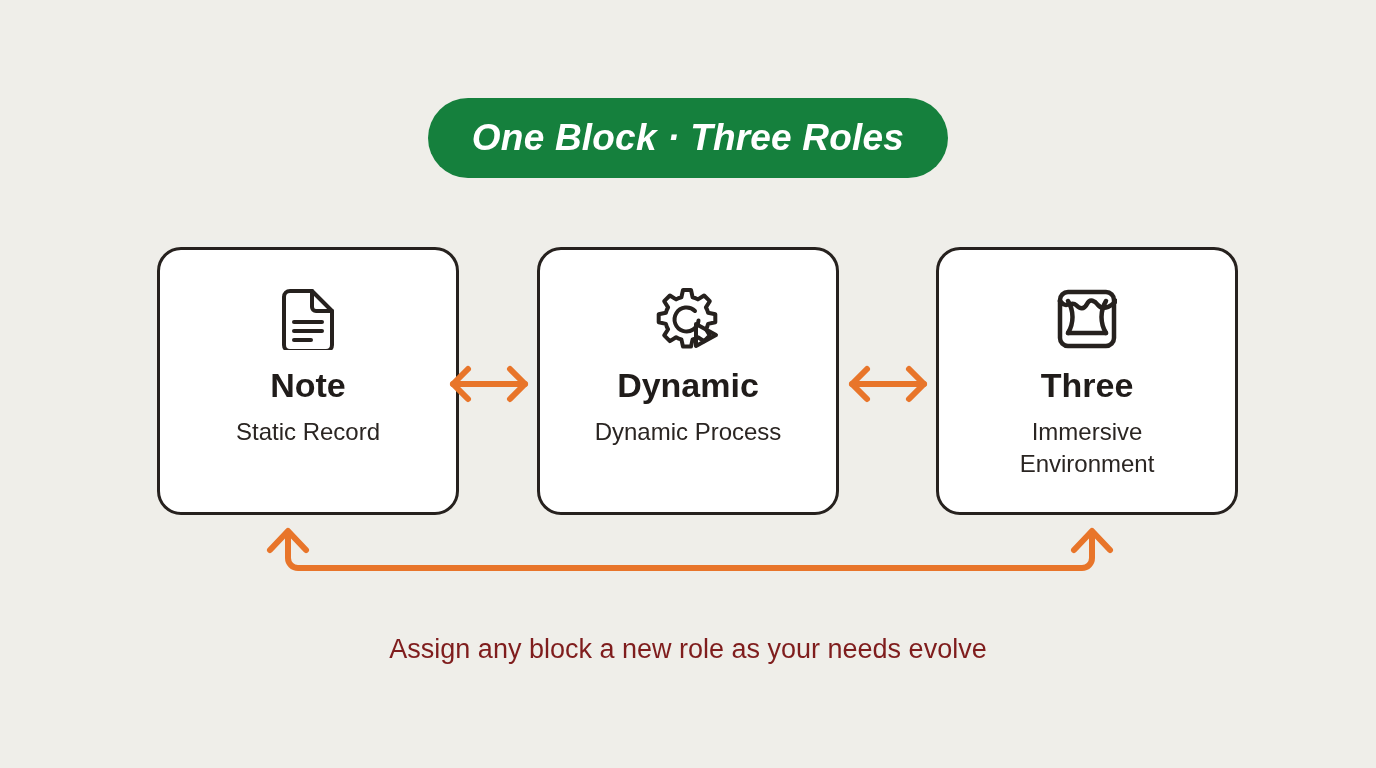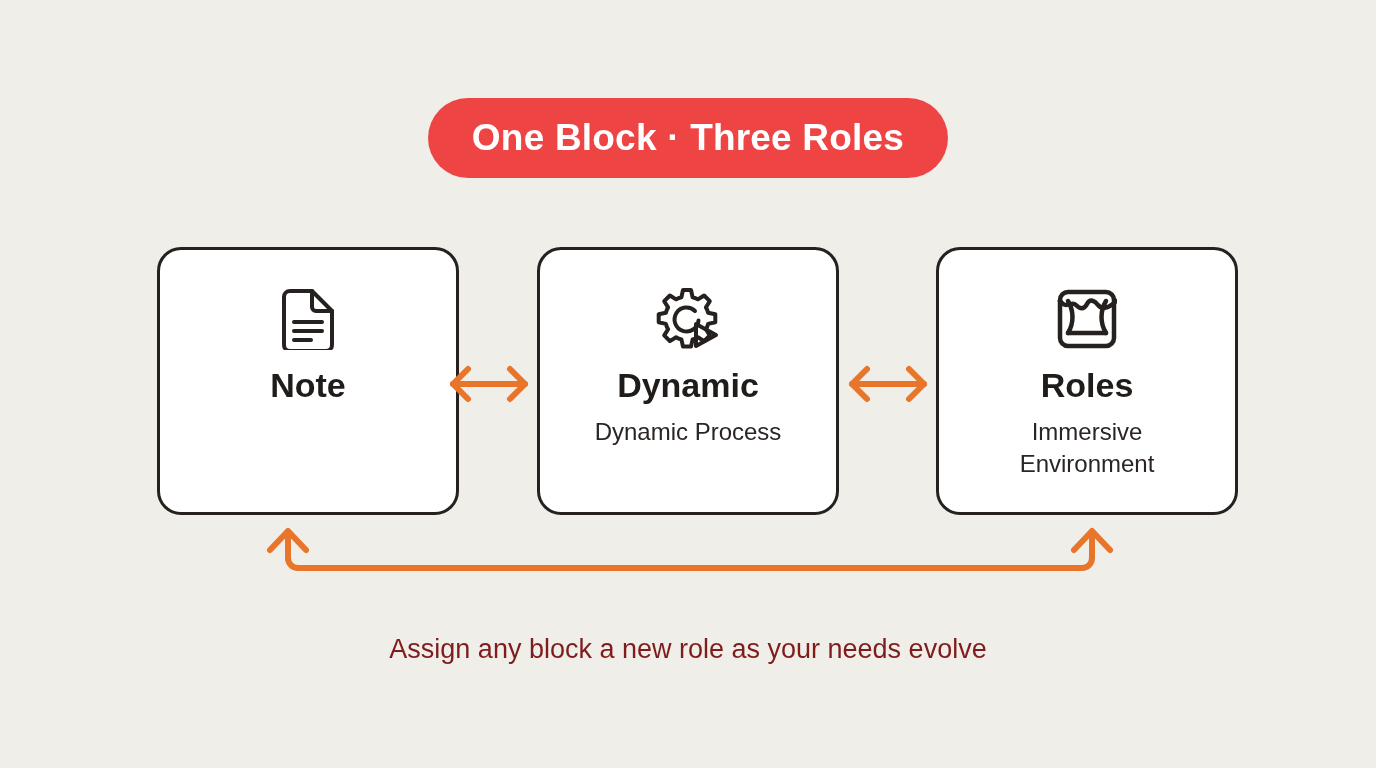--- a/index.html
+++ b/index.html
@@ -23,25 +23,26 @@
     height: 768px;
   }
 
   
   .title-pill {
     position: absolute;
     left: 428px;
     top: 98px;
     width: 520px;
     height: 80px;
-    background: #ef4444;
+    background: #15803d;
     border-radius: 40px;
     display: flex;
     align-items: center;
     justify-content: center;
+    font-style: italic;
   }
   .title-pill-text {
     color: #FFFFFF;
     font-size: 37px;
     font-weight: bold;
     letter-spacing: 0.2px;
     white-space: nowrap;
   }
 
   
@@ -128,20 +129,21 @@
     <div class="card-icon">
       <svg width="58" height="62" viewBox="0 0 58 62" fill="none" stroke="#26211E" stroke-width="4" stroke-linecap="round" stroke-linejoin="round">
         <path d="M5 9 a6 6 0 0 1 6 -6 h22 l20 20 v34 a6 6 0 0 1 -6 6 h-36 a6 6 0 0 1 -6 -6 z"></path>
         <path d="M33 3 v16 a4 4 0 0 0 4 4 h16"></path>
         <line x1="15" y1="34" x2="43" y2="34"></line>
         <line x1="15" y1="43" x2="43" y2="43"></line>
         <line x1="15" y1="52" x2="32" y2="52"></line>
       </svg>
     </div>
     <div class="card-title">Note</div>
+    <div class="card-sub">Static Record</div>
   </div>
 
   <div class="card" id="card-1">
     <div class="card-icon">
       <svg width="66" height="62" viewBox="0 0 66 62" fill="none" stroke="#26211E" stroke-width="4" stroke-linecap="round" stroke-linejoin="round">
         <path d="M28 2 h8 l1.6 7.2 a19 19 0 0 1 5.3 2.2 l6.2 -3.9 l5.7 5.7 l-3.9 6.2 a19 19 0 0 1 2.2 5.3 l7.2 1.6 v8 l-7.2 1.6 a19 19 0 0 1 -2.2 5.3 l3.9 6.2 l-5.7 5.7 l-6.2 -3.9 a19 19 0 0 1 -5.3 2.2 l-1.6 7.2 h-8 l-1.6 -7.2 a19 19 0 0 1 -5.3 -2.2 l-6.2 3.9 l-5.7 -5.7 l3.9 -6.2 a19 19 0 0 1 -2.2 -5.3 l-7.2 -1.6 v-8 l7.2 -1.6 a19 19 0 0 1 2.2 -5.3 l-3.9 -6.2 l5.7 -5.7 l6.2 3.9 a19 19 0 0 1 5.3 -2.2 z"></path>
         <path d="M40 23 a12 12 0 1 0 3.5 9.5"></path>
         <path d="M41 36 l20 11 l-20 11 z" fill="none"></path>
       </svg>
     </div>
@@ -152,21 +154,21 @@
   <div class="card" id="card-2">
     <div class="card-icon">
       <svg width="60" height="60" viewBox="0 0 60 60" fill="none" stroke="#26211E" stroke-width="4.5" stroke-linecap="round" stroke-linejoin="round">
         <rect x="3" y="3" width="54" height="54" rx="8"></rect>
         <path d="M3 12 c7 9 11 -1 16 4 c4 4 8 5 11 -1 c3 -6 8 -3 11 1 c4 5 11 3 18 -4"></path>
         <path d="M11 12 c6 10 6 22 0 32"></path>
         <path d="M49 12 c-6 10 -6 22 0 32"></path>
         <path d="M11 44 h38"></path>
       </svg>
     </div>
-    <div class="card-title">Roles</div>
+    <div class="card-title">Three</div>
     <div class="card-sub">Immersive
 Environment</div>
   </div>
 
   <div class="hconn" id="hconn-0">
     <svg width="98" height="52" viewBox="0 0 98 52" fill="none" stroke="#E8752A" stroke-width="6" stroke-linecap="round" stroke-linejoin="round">
       <line x1="13" y1="26" x2="85" y2="26"></line>
       <polyline points="28,11 13,26 28,41"></polyline>
       <polyline points="70,11 85,26 70,41"></polyline>
     </svg>

